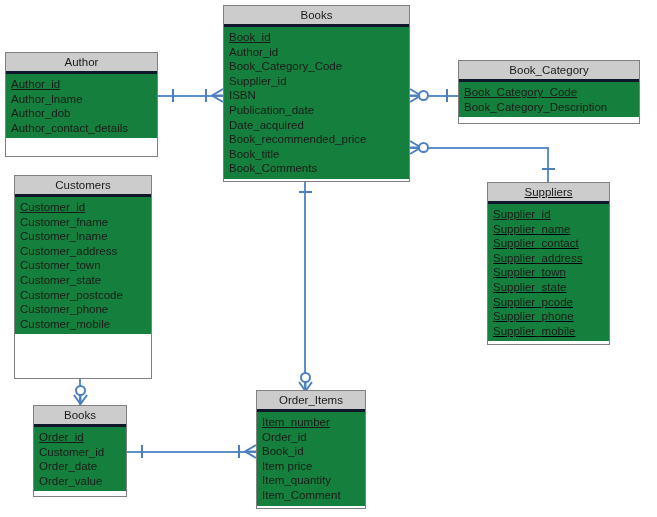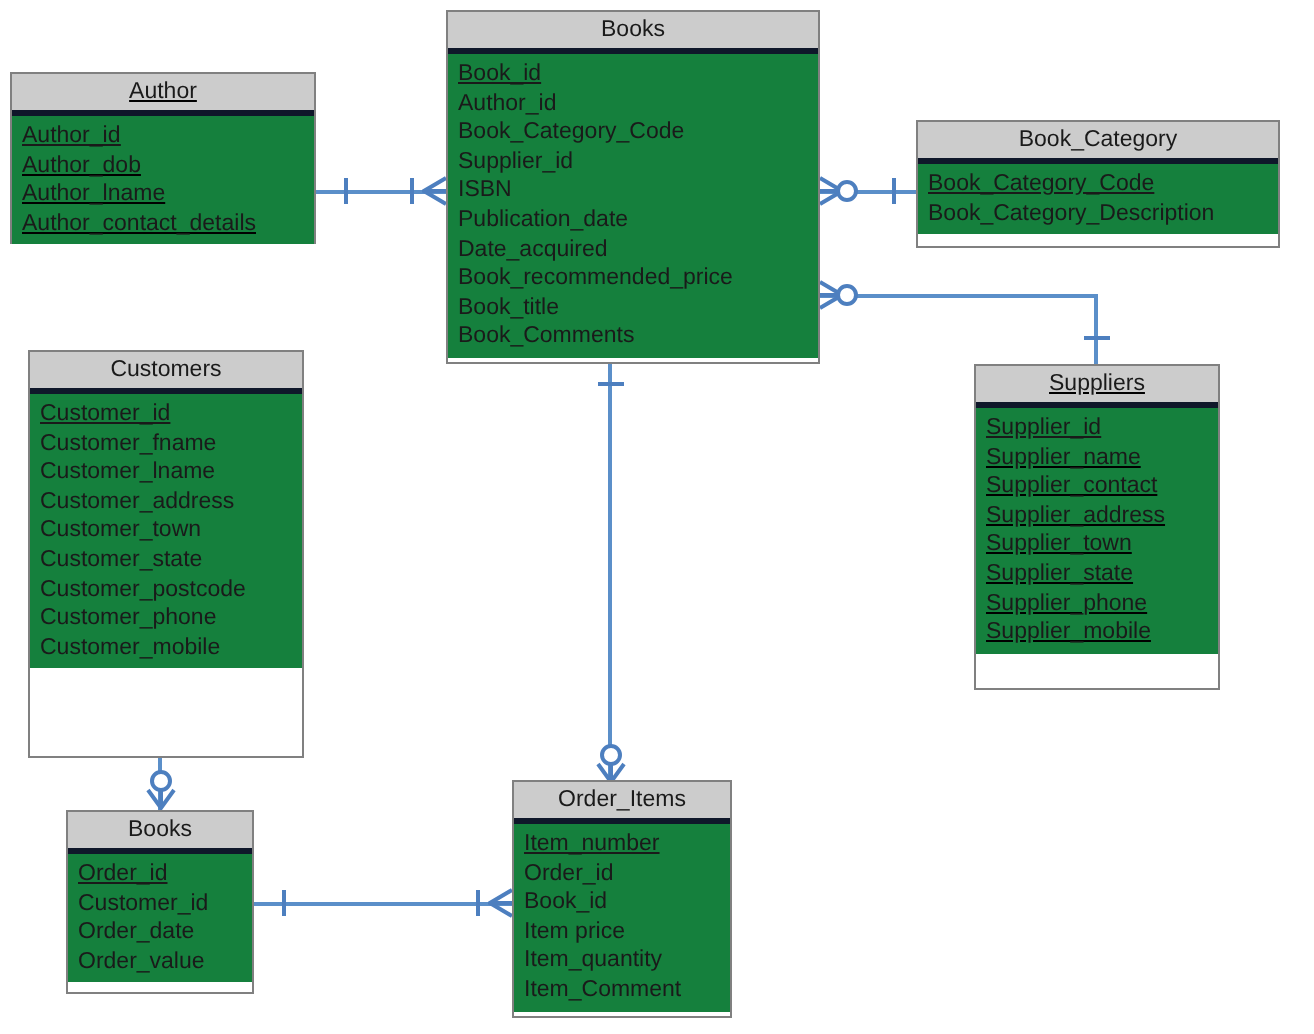--- a/index.html
+++ b/index.html
@@ -158,26 +158,26 @@
   <div class="conn-h" style="left:127px; top:451px; width:130px;"></div>
   <div class="tick-v" style="left:141px; top:445px;"></div>
   <div class="tick-v" style="left:238px; top:445px;"></div>
   <div class="crow" style="left:244px; top:444px;">
     <svg width="13" height="15" viewBox="0 0 13 15">
       <path d="M12 1 L1 7.5 L12 14" fill="none" stroke="#4d7fbf" stroke-width="2"></path>
       <path d="M12 7.5 L1 7.5" fill="none" stroke="#4d7fbf" stroke-width="2"></path>
     </svg>
   </div>
 
-  <div class="entity" style="left:5px; top:36px; width:153px; height:86px;text-decoration:underline;">
+  <div class="entity" style="left:5px; top:52px; width:153px; height:105px;">
     <div class="entity-header">Author</div>
     <div class="entity-body">
       <div class="attr pk">Author_id</div>
+      <div class="attr">Author_lname</div>
       <div class="attr">Author_dob</div>
-      <div class="attr">Author_lname</div>
       <div class="attr">Author_contact_details</div>
     </div>
   </div>
 
   <div class="entity" style="left:223px; top:5px; width:187px; height:177px;">
     <div class="entity-header">Books</div>
     <div class="entity-body">
       <div class="attr pk">Book_id</div>
       <div class="attr">Author_id</div>
       <div class="attr">Book_Category_Code</div>
@@ -216,20 +216,21 @@
 
   <div class="entity" style="left:487px; top:182px; width:123px; height:163px;text-decoration:underline;">
     <div class="entity-header">Suppliers</div>
     <div class="entity-body">
       <div class="attr pk">Supplier_id</div>
       <div class="attr">Supplier_name</div>
       <div class="attr">Supplier_contact</div>
       <div class="attr">Supplier_address</div>
       <div class="attr">Supplier_town</div>
       <div class="attr">Supplier_state</div>
+      <div class="attr">Supplier_pcode</div>
       <div class="attr">Supplier_phone</div>
       <div class="attr">Supplier_mobile</div>
     </div>
   </div>
 
   <div class="entity" style="left:33px; top:405px; width:94px; height:92px;">
     <div class="entity-header">Books</div>
     <div class="entity-body">
       <div class="attr pk">Order_id</div>
       <div class="attr">Customer_id</div>

